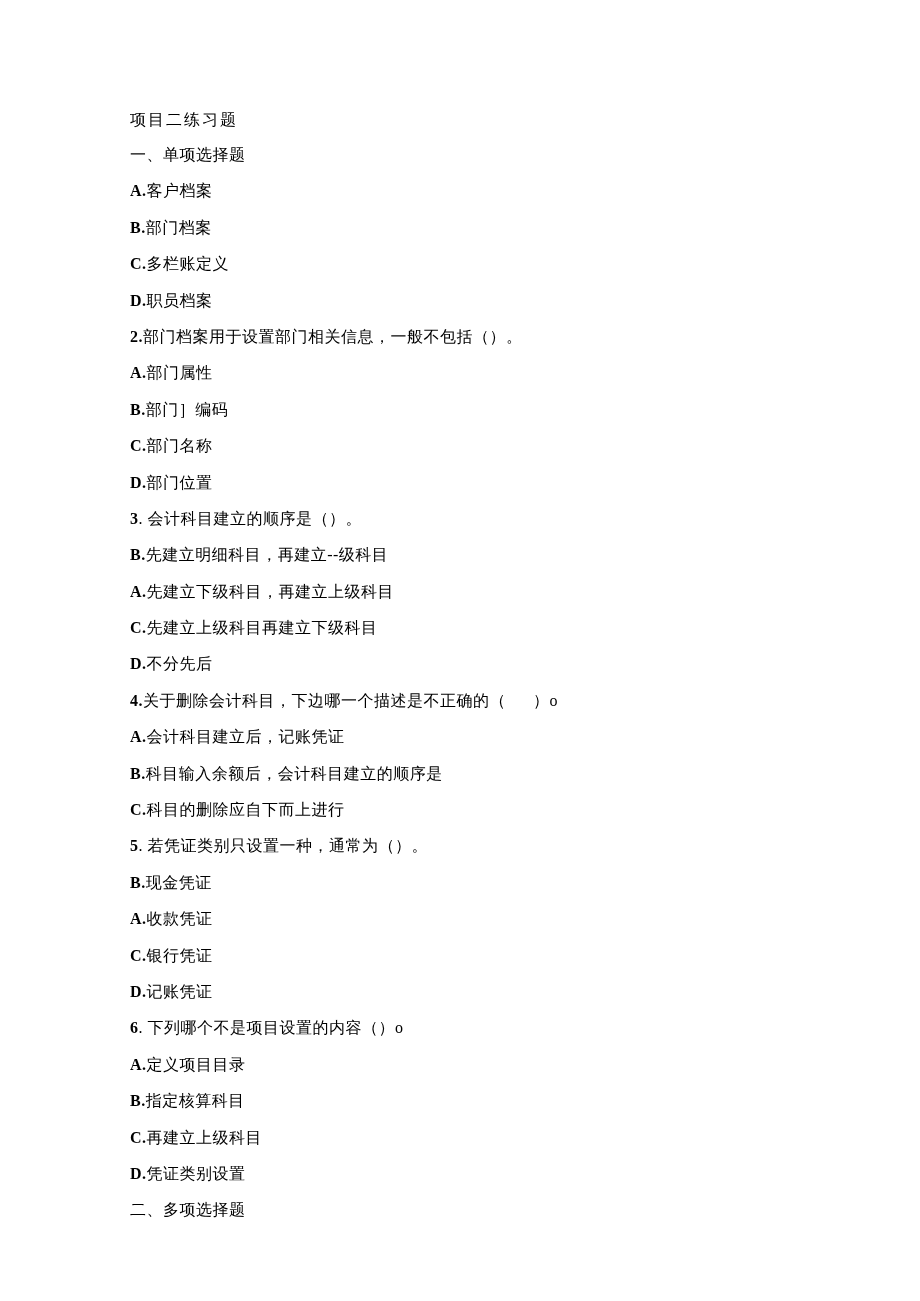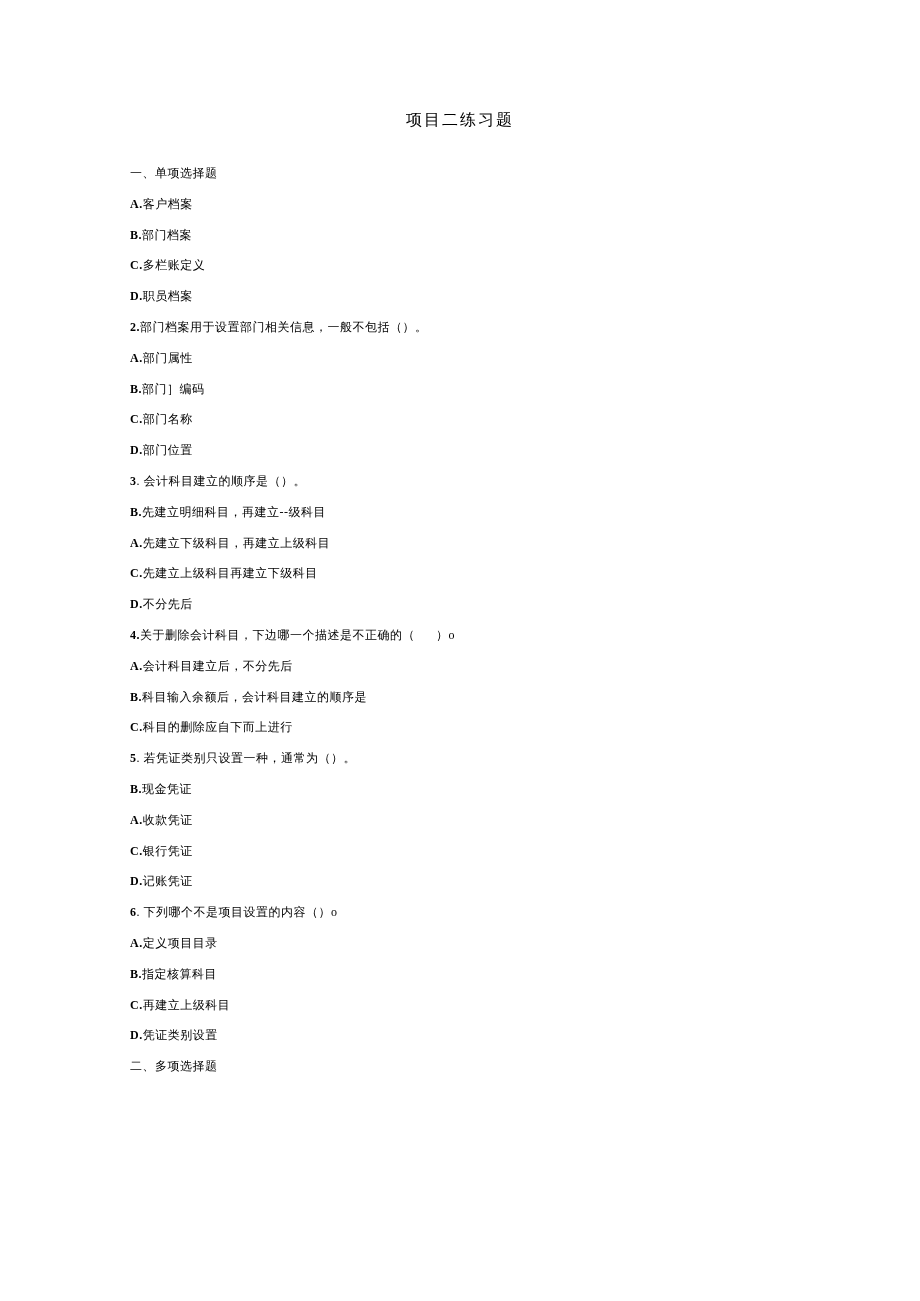--- a/index.html
+++ b/index.html
@@ -10,27 +10,26 @@
     color: #000000;
   }
   .page {
     width: 920px;
     min-height: 1301px;
     padding: 110px 130px 100px 130px;
     box-sizing: border-box;
     background: #ffffff;
   }
   .title {
-    text-align: center;
     font-size: 16px;
     letter-spacing: 2px;
-    margin-bottom: 34px;
+    margin-bottom: 13px;
   }
   .line {
-    font-size: 12px;
+    font-size: 16px;
     line-height: 1.4;
     margin-bottom: 14px;
     letter-spacing: 0.5px;
   }
   .opt-prefix {
     font-family: "Times New Roman", serif;
     font-weight: bold;
   }
   .num-prefix {
     font-family: "Times New Roman", serif;
@@ -63,21 +62,21 @@
     <span class="num-prefix">3</span><span>. 会计科目建立的顺序是（）。</span>
   </div>
   <div class="line"><span class="opt-prefix">B.</span><span>先建立明细科目，再建立--级科目</span></div>
   <div class="line"><span class="opt-prefix">A.</span><span>先建立下级科目，再建立上级科目</span></div>
   <div class="line"><span class="opt-prefix">C.</span><span>先建立上级科目再建立下级科目</span></div>
   <div class="line"><span class="opt-prefix">D.</span><span>不分先后</span></div>
 
   <div class="line">
     <span class="num-prefix">4.</span><span>关于删除会计科目，下边哪一个描述是不正确的（</span><span>&nbsp;&nbsp;&nbsp;&nbsp;&nbsp;&nbsp;</span><span>）o</span>
   </div>
-  <div class="line"><span class="opt-prefix">A.</span><span>会计科目建立后，不分先后</span></div>
+  <div class="line"><span class="opt-prefix">A.</span><span>会计科目建立后，记账凭证</span></div>
   <div class="line"><span class="opt-prefix">B.</span><span>科目输入余额后，会计科目建立的顺序是</span></div>
   <div class="line"><span class="opt-prefix">C.</span><span>科目的删除应自下而上进行</span></div>
 
   <div class="line">
     <span class="num-prefix">5</span><span>. 若凭证类别只设置一种，通常为（）。</span>
   </div>
   <div class="line"><span class="opt-prefix">B.</span><span>现金凭证</span></div>
   <div class="line"><span class="opt-prefix">A.</span><span>收款凭证</span></div>
   <div class="line"><span class="opt-prefix">C.</span><span>银行凭证</span></div>
   <div class="line"><span class="opt-prefix">D.</span><span>记账凭证</span></div>

